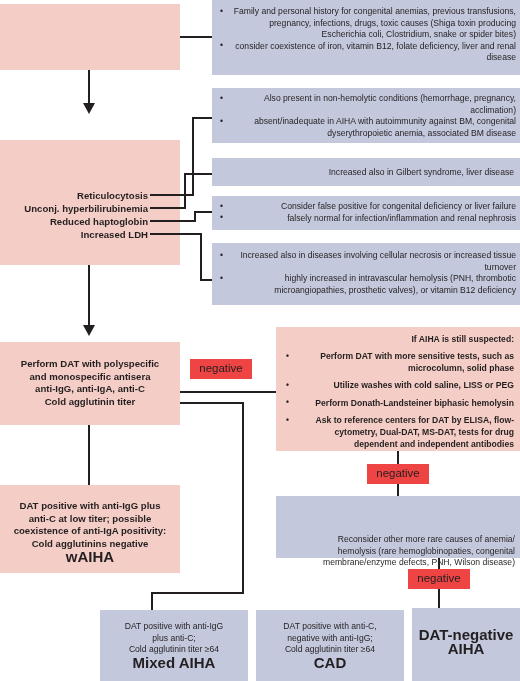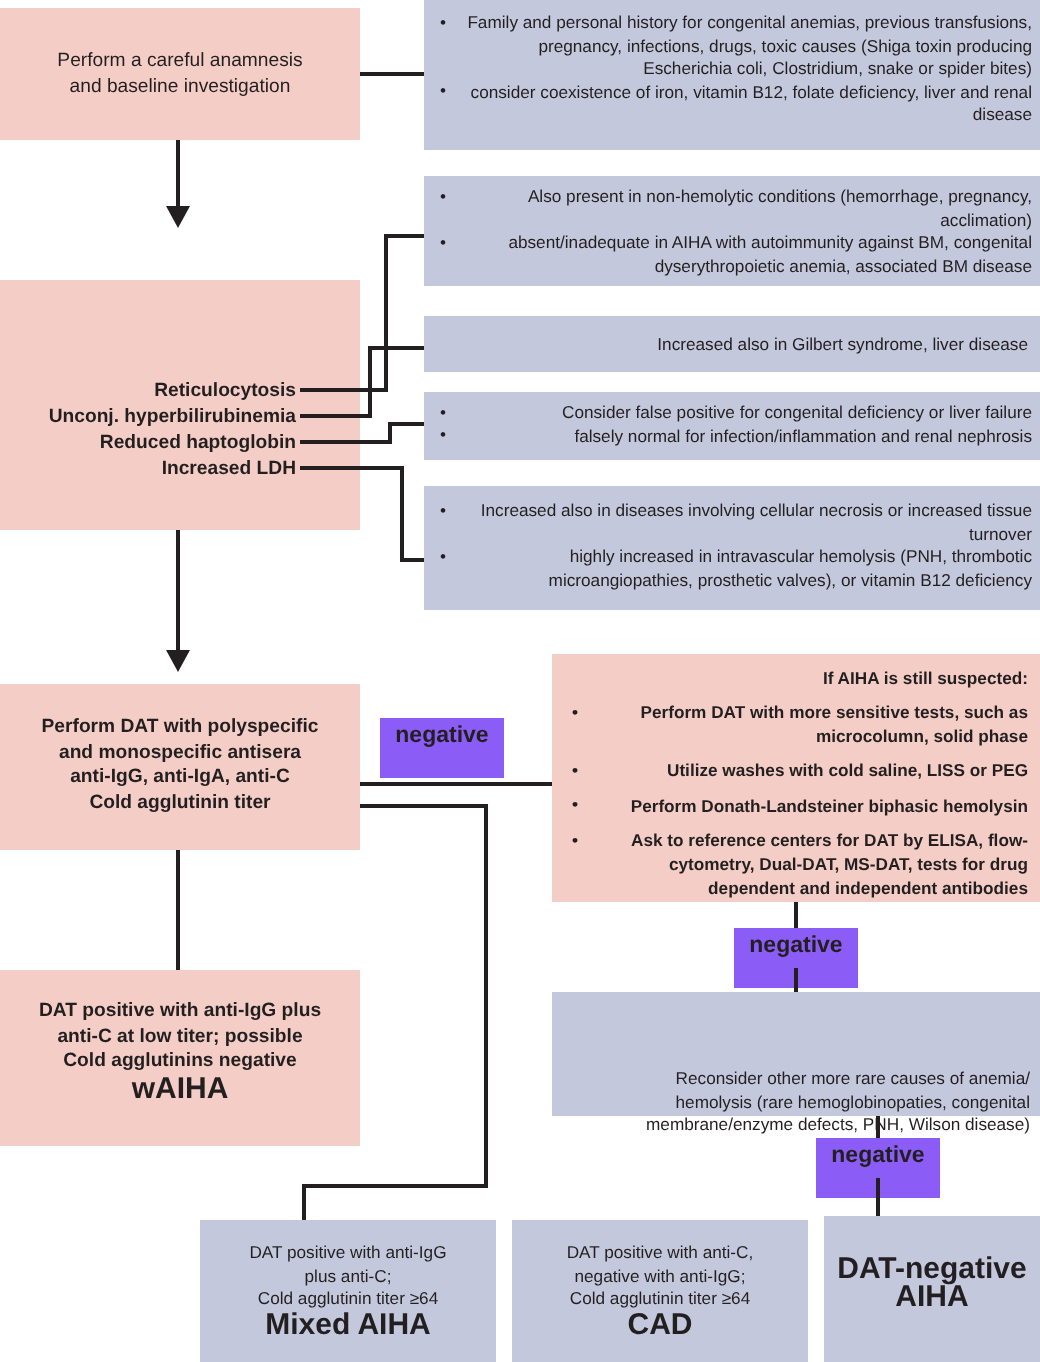--- a/index.html
+++ b/index.html
@@ -39,34 +39,30 @@
   .h{height:1.6px;}
   .v{width:1.6px;}
 
   
   .arrow{position:absolute;width:0;height:0;
     border-left:6.5px solid transparent;
     border-right:6.5px solid transparent;
     border-top:11px solid #231f20;}
 
   
-  .chip{position:absolute;background:#8b5cf6;color:#231f20;
-        font-weight:bold;font-size:11.5px;line-height:17px;
-        text-align:center;box-sizing:border-box;padding:1px 7px 12px 7px;}
+  .chip{position:absolute;background:#ef4444;color:#231f20;
+        font-weight:normal;font-size:11.5px;line-height:17px;
+        text-align:center;box-sizing:border-box;padding:1px 7px 2px 7px;}
 </style>
 </head>
 <body>
 
 <div class="canvas">
 
   <div class="box pink" style="left:0px;top:4px;width:180px;height:66px;"></div>
-  <div class="txt c fs10" style="left:6px;top:25px;width:168px;">
-    <div>Perform a careful anamnesis</div>
-    <div>and baseline investigation</div>
-  </div>
 
   <div class="ln h" style="left:180px;top:36px;width:32px;"></div>
 
   <div class="box blue" style="left:212px;top:0px;width:308px;height:75px;"></div>
   <div class="txt l fs9" style="left:220px;top:6px;width:296px;">
     <ul class="bl">
       <li>Family and personal history for congenital anemias, previous transfusions, pregnancy, infections, drugs, toxic causes (Shiga toxin producing Escherichia coli, Clostridium, snake or spider bites)</li>
       <li>consider coexistence of iron, vitamin B12, folate deficiency, liver and renal disease</li>
     </ul>
   </div>
@@ -174,20 +170,21 @@
 
   <div class="ln v" style="left:438.4px;top:558px;height:12px;"></div>
   <div class="chip" style="left:408px;top:569px;width:62px;">negative</div>
   <div class="ln v" style="left:438.4px;top:589px;height:19px;"></div>
 
   <div class="ln v" style="left:88px;top:425px;height:60px;"></div>
   <div class="box pink" style="left:0px;top:485px;width:180px;height:88px;"></div>
   <div class="txt c fs10 b" style="left:3px;top:500px;width:174px;">
     <div>DAT positive with anti-IgG plus</div>
     <div>anti-C at low titer; possible</div>
+    <div>coexistence of anti-IgA positivity:</div>
     <div>Cold agglutinins negative</div>
     <div class="fs11">wAIHA</div>
   </div>
 
   <div class="ln h" style="left:152px;top:592px;width:92px;"></div>
   <div class="ln v" style="left:151.4px;top:592px;height:18px;"></div>
 
   <div class="box blue" style="left:100px;top:610px;width:148px;height:71px;"></div>
   <div class="txt c fs9" style="left:103px;top:621px;width:142px;">
     <div>DAT positive with anti-IgG</div>

